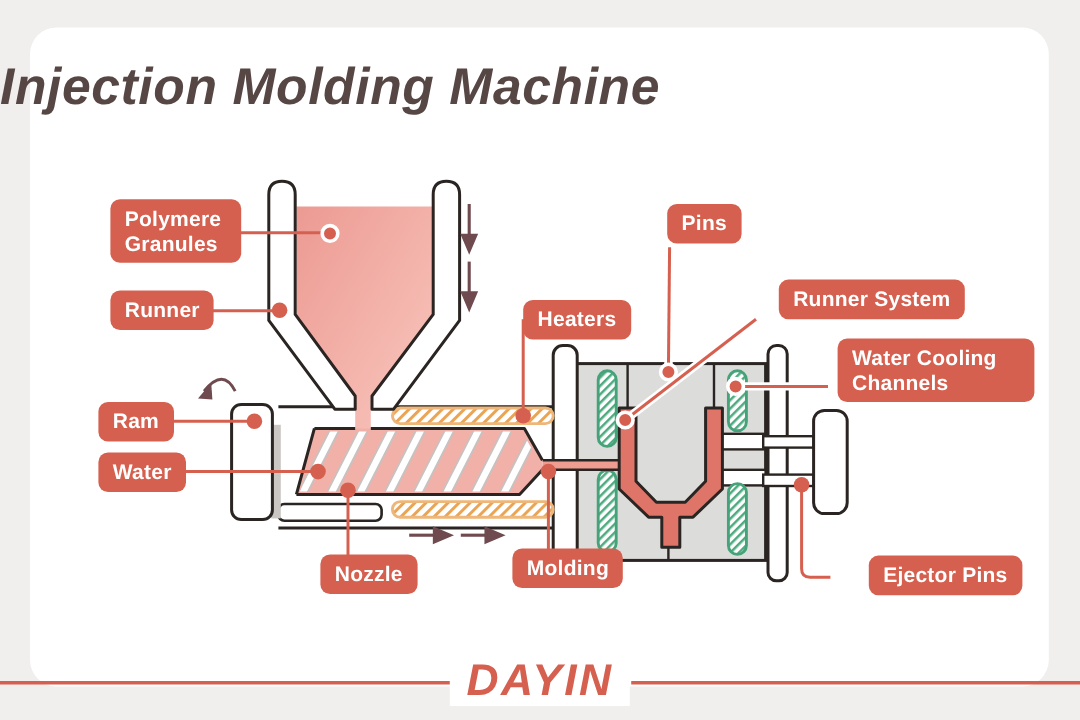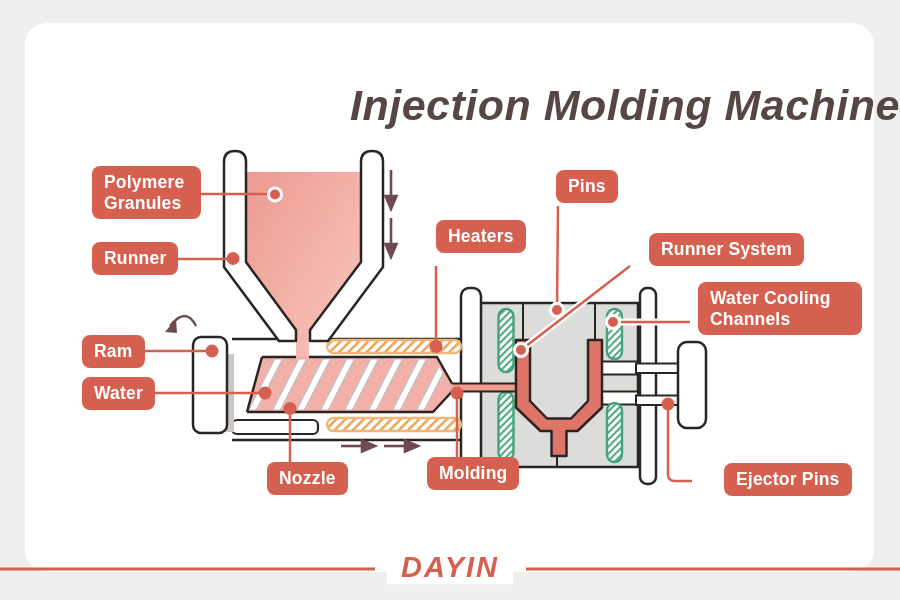--- a/index.html
+++ b/index.html
@@ -7,44 +7,43 @@
     width:900px;height:600px;position:relative;overflow:hidden;
     background:#f0efee;
     font-family:"Liberation Sans",sans-serif;
   }
   .card{
     position:absolute;left:25px;top:23px;width:849px;height:549px;
     background:#ffffff;border-radius:22px;
   }
   svg.diagram{position:absolute;left:0;top:0;width:900px;height:600px;}
   .page-title{
-    position:absolute;left:0;right:0;top:49px;text-align:right;
+    position:absolute;left:0;right:0;top:49px;text-align:left;
     font-style:italic;font-weight:700;font-size:43px;letter-spacing:.5px;
     color:#564745;
-    margin-top:32px;
   }
   .lbl{
     position:absolute;background:#d6604f;color:#fff;
     font-weight:700;font-size:17.5px;line-height:1.18;letter-spacing:.2px;
     padding:6px 12px;border-radius:8px;white-space:normal;margin-left:34px;
   }
   #lbl-polymere{left:58px;top:166px;width:85px}
   #lbl-hopper{left:58px;top:242px}
   #lbl-ram{left:48px;top:335px}
   #lbl-screw{left:48px;top:377px}
   #lbl-barrel{left:233px;top:462px}
-  #lbl-heaters{left:402px;top:220px}
+  #lbl-heaters{left:402px;top:250px}
   #lbl-nozzle{left:393px;top:457px}
   #lbl-mold{left:522px;top:170px}
   #lbl-runner{left:615px;top:233px}
   #lbl-water{left:664px;top:282px;width:140px}
   #lbl-ejector{left:690px;top:463px}
   .brand-logo{
     position:absolute;left:50%;top:569px;transform:translate(-50%,-54%);
-    font-style:italic;font-weight:700;font-size:29px;letter-spacing:2px;
+    font-style:italic;font-weight:700;font-size:37px;letter-spacing:2px;
     color:#d6604f;background:#fff;padding:0 14px;
   }
 </style>
 </head>
 <body>
 
 <div class="card"></div>
 
 <svg class="diagram" viewBox="0 0 900 600" aria-hidden="true">
   <defs>

